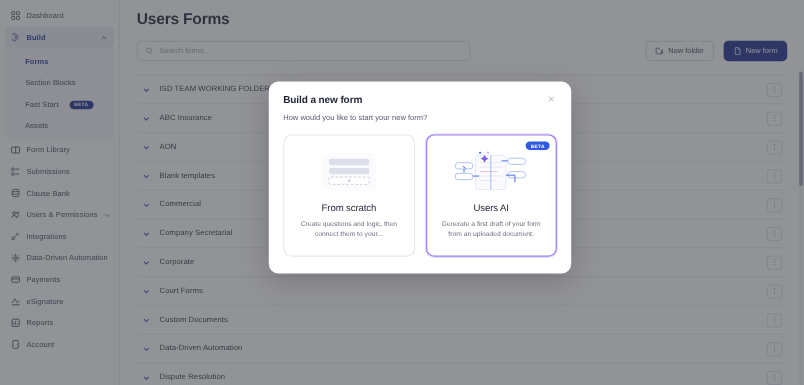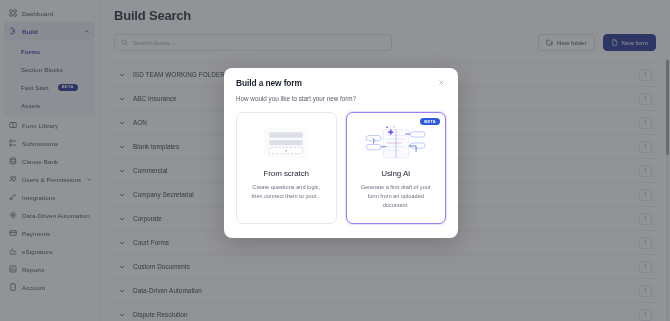--- a/index.html
+++ b/index.html
@@ -187,21 +187,21 @@
   
   .overlay {
     position: absolute;
     inset: 0;
     background: rgba(60,62,70,.56);
     z-index: 50;
   }
   .modal {
     position: absolute;
     left: 224px; top: 68px;
-    width: 234px;
+    width: 252px;
     background: #ffffff;
     border-radius: 8px;
     z-index: 60;
     padding: 10px 12px 14px 12px;
     box-shadow: 0 6px 24px rgba(0,0,0,.18);
   }
   .modal-head {
     display: flex; align-items: flex-start;
   }
   .modal-title {
@@ -438,21 +438,21 @@
             <rect x="3.5" y="1.5" width="9" height="13" rx="1.2"></rect>
             <circle cx="10.6" cy="8" r=".7" fill="#3c4257" stroke="none"></circle>
           </svg>
       </span>
       <span>Account</span>
     </div>
   </nav>
 
   <main class="main">
 
-    <h1 class="page-title">Build Search</h1>
+    <h1 class="page-title">Users Forms</h1>
 
     <div class="toolbar">
       <div class="search-box">
         <span>
           <svg viewBox="0 0 16 16" fill="none" stroke="#9aa0ae" stroke-width="1.5">
               <circle cx="7" cy="7" r="4.6"></circle>
               <path d="M10.4 10.4 L14 14"></path>
             </svg>
         </span>
         <input type="text" placeholder="Search forms..." value="" style="">
@@ -708,20 +708,20 @@
             <path d="M13 21 V25" stroke="#3a5bd9" stroke-width="1"></path>
             <path d="M23 29 L30 29" stroke="#3a5bd9" stroke-width="1"></path>
             <path d="M55 12 L62 12" stroke="#3a5bd9" stroke-width="1"></path>
             <path d="M60 28 L70 28 L70 36" stroke="#3a5bd9" stroke-width="1"></path>
             <path d="M11 18 L16 22 L13 18 Z" fill="#3a5bd9"></path>
             <path d="M36 5 l1.5 3 l3 1.5 l-3 1.5 l-1.5 3 l-1.5 -3 l-3 -1.5 l3 -1.5 Z" fill="#7a5cf0"></path>
             <circle cx="31" cy="3" r="1.3" fill="#4d74f5"></circle>
             <circle cx="40" cy="2.5" r="1" fill="#b89cf7"></circle>
           </svg>
         </div>
-        <div class="card-title">Using AI</div>
+        <div class="card-title">Users AI</div>
         <div class="card-desc">Generate a first draft of your form from an uploaded document.</div>
       </div>
 
     </div>
   </div>
 
 </div>
 
 </body></html>

